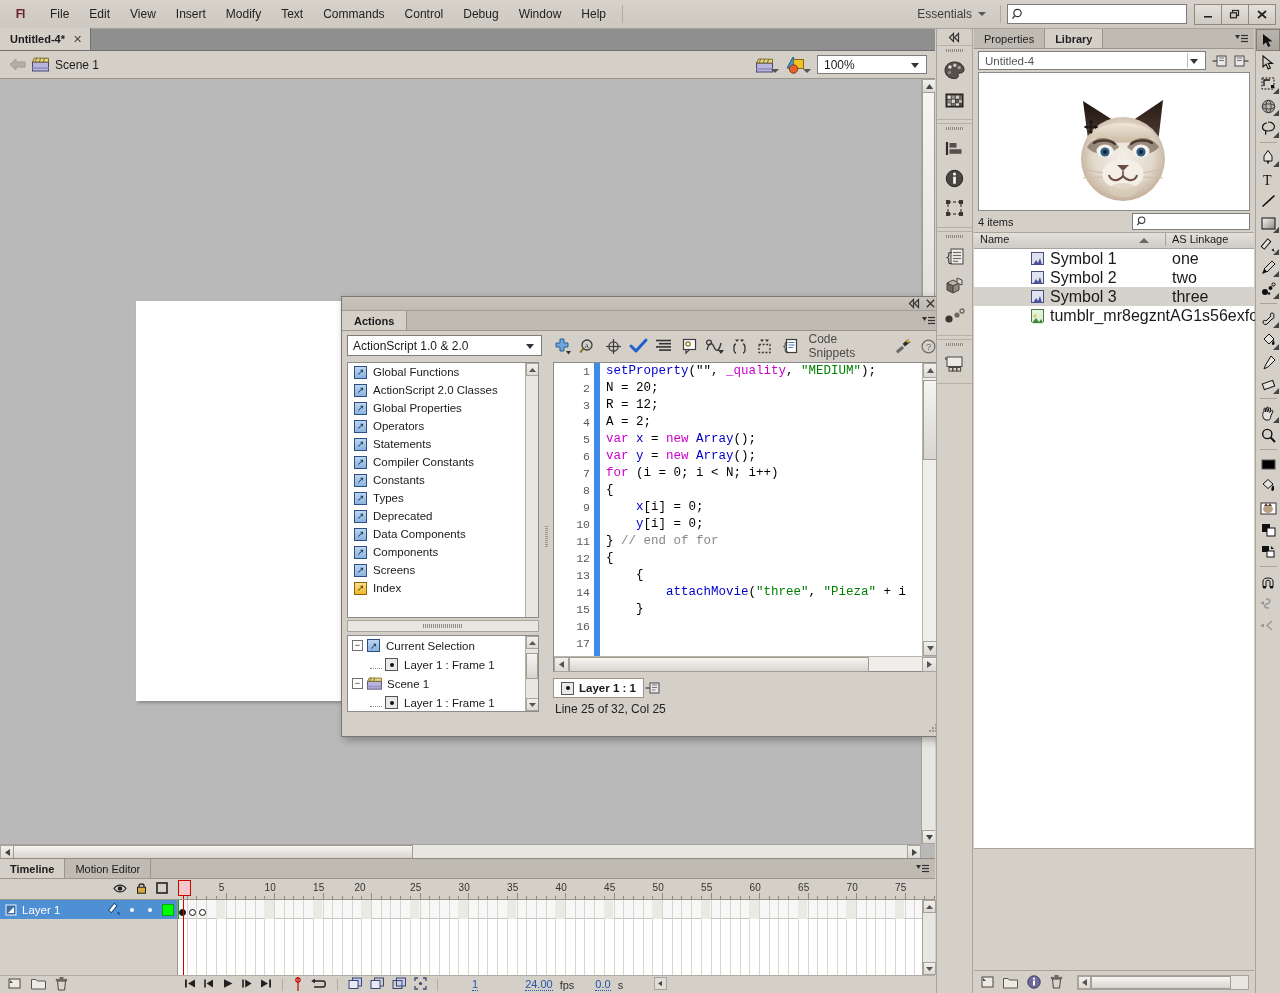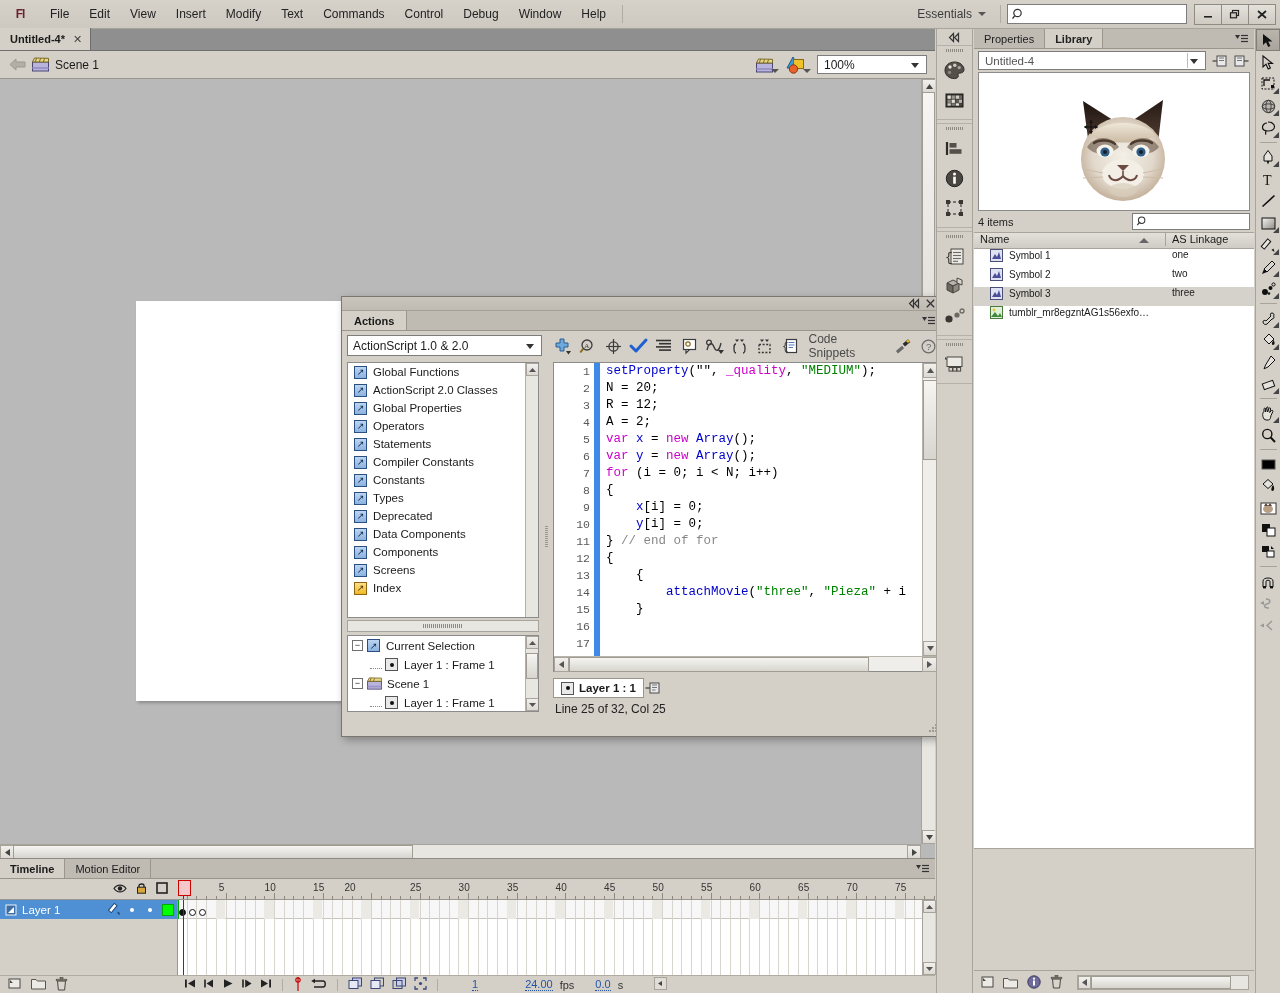--- a/index.html
+++ b/index.html
@@ -256,21 +256,21 @@
   .lib-listhdr {
     height:17px; background:linear-gradient(#e3e0da,#cfccc5); border-top:1px solid #a8a49c;
     border-bottom:1px solid #a8a49c; display:flex; align-items:flex-start; font-size:11px;
   }
   .lh-name { flex:1; padding-left:6px; position:relative; cursor:pointer;}
   .lh-sortarrow { position:absolute; right:16px; top:5px; width:0;height:0;
      border-left:5px solid transparent;border-right:5px solid transparent;border-bottom:5px solid #666;}
   .lh-sep { width:1px; height:13px; background:#a8a49c;}
   .lh-link { width:88px; padding-left:6px; cursor:pointer;}
   .lib-list { background:#fff; height:600px; border-bottom:1px solid #a8a49c;}
-  .lib-row { height:19px; display:flex; align-items:flex-start; font-size:10px; cursor:default;}
+  .lib-row { height:19px; display:flex; align-items:center; font-size:16px; cursor:default;padding-left:41px;}
   .lib-row.sel { background:#d5d2cb;}
   .lib-row .nm { flex:1; display:flex; align-items:center; gap:6px; padding-left:16px;}
   .lib-row .lk { width:88px; padding-left:6px;}
   .mc-ico { width:13px;height:13px; background:#dfe2f0; border:1px solid #4a4f78; flex:none; position:relative;}
   .bm-ico { width:13px;height:13px; background:#e8f2e2; border:1px solid #4c7a3c; flex:none; position:relative;}
   .lib-bottombar {
     position:absolute; left:0; bottom:0; width:280px; height:23px;
     background:#d4d0c8; border-top:1px solid #a8a49c; display:flex; align-items:center; padding:0 5px; gap:6px;
   }
   .lb-ico { width:17px;height:17px; display:flex;align-items:center;justify-content:center; cursor:pointer;}
@@ -1439,21 +1439,21 @@
           <div class="tick" style="left: 707.1px; height: 3px;"></div>
           <div class="tick" style="left: 716.8px; height: 3px;"></div>
           <div class="tick" style="left: 726.5px; height: 6px;"></div>
           <div class="tick" style="left: 736.2px; height: 3px;"></div>
           <div class="tick" style="left: 745.9px; height: 3px;"></div>
           <div class="tick" style="left: 755.6px; height: 3px;"></div>
           <div class="ticklbl" style="left: 4.85px;">1</div>
           <div class="ticklbl" style="left: 43.65px;">5</div>
           <div class="ticklbl" style="left: 92.15px;">10</div>
           <div class="ticklbl" style="left: 140.65px;">15</div>
-          <div class="ticklbl" style="left: 172px;">20</div>
+          <div class="ticklbl" style="left: 182px;">20</div>
           <div class="ticklbl" style="left: 237.65px;">25</div>
           <div class="ticklbl" style="left: 286.15px;">30</div>
           <div class="ticklbl" style="left: 334.65px;">35</div>
           <div class="ticklbl" style="left: 383.15px;">40</div>
           <div class="ticklbl" style="left: 431.65px;">45</div>
           <div class="ticklbl" style="left: 480.15px;">50</div>
           <div class="ticklbl" style="left: 528.65px;">55</div>
           <div class="ticklbl" style="left: 577.15px;">60</div>
           <div class="ticklbl" style="left: 625.65px;">65</div>
           <div class="ticklbl" style="left: 674.15px;">70</div>

